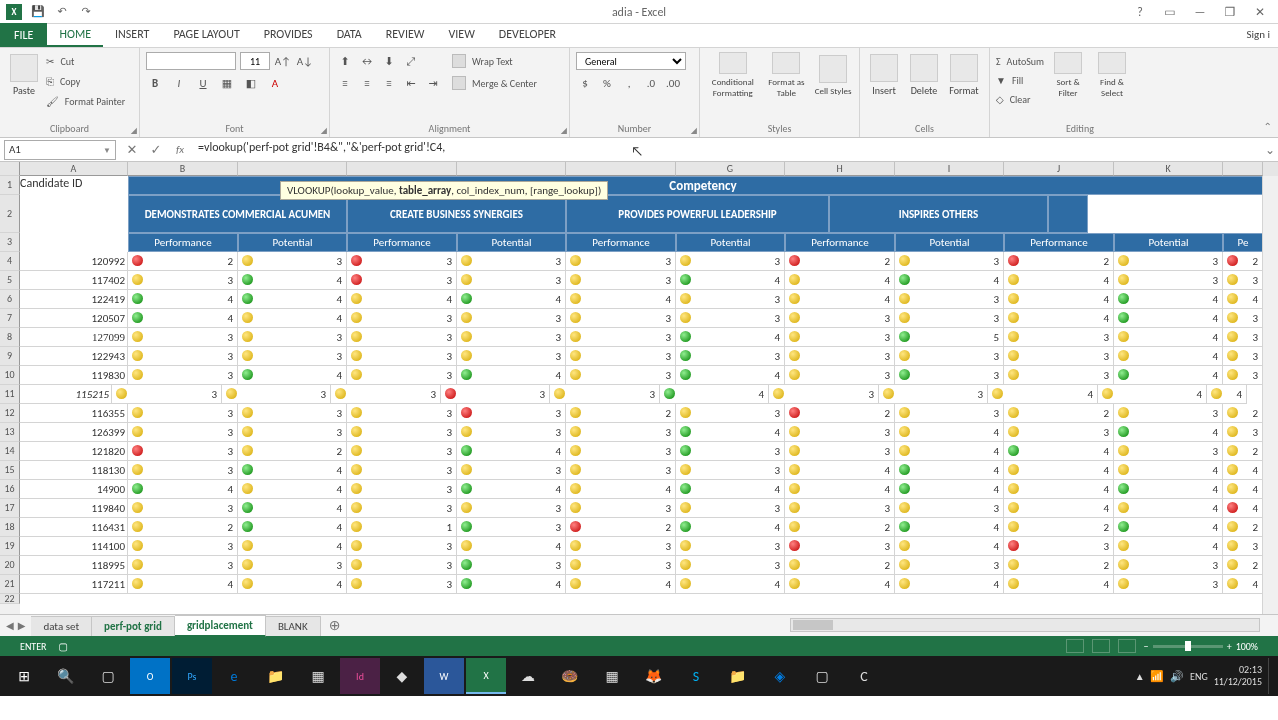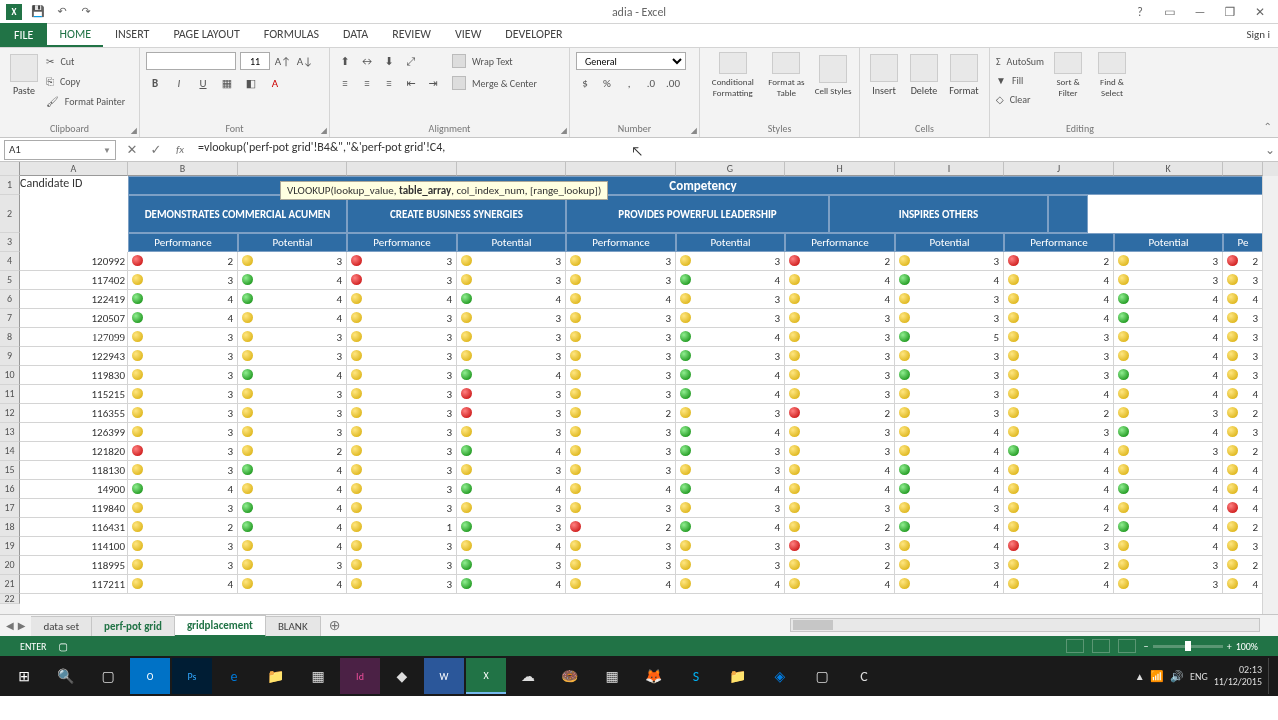--- a/index.html
+++ b/index.html
@@ -98,21 +98,21 @@
     <span>❐</span>
     <span>✕</span>
   </div>
 </div>
 
 <div class="ribbon-tabs">
   <div class="file-tab">FILE</div>
   <div class="rtab active">HOME</div>
   <div class="rtab">INSERT</div>
   <div class="rtab">PAGE LAYOUT</div>
-  <div class="rtab">FORMULAS</div>
+  <div class="rtab">PROVIDES</div>
   <div class="rtab">DATA</div>
   <div class="rtab">REVIEW</div>
   <div class="rtab">VIEW</div>
   <div class="rtab">DEVELOPER</div>
   <div class="signin">Sign i</div>
 </div>
 
 <div class="ribbon">
   <div class="rgroup" style="width:140px">
     <div class="rg-body">
@@ -675,21 +675,21 @@
           <div class="dcell" style="width: 109px;">
             <span class="dot g"></span>
             <span>4</span>
           </div>
           <div class="dcell" style="width: 40px;">
             <span class="dot y"></span>
             <span>3</span>
           </div>
         </div>
         <div class="data-row">
-          <div class="dcell id" style="width: 108px;">115215</div>
+          <div class="dcell id" style="width: 92px; font-style: italic;">115215</div>
           <div class="dcell" style="width: 110px;">
             <span class="dot y"></span>
             <span>3</span>
           </div>
           <div class="dcell" style="width: 109px;">
             <span class="dot y"></span>
             <span>3</span>
           </div>
           <div class="dcell" style="width: 110px;">
             <span class="dot y"></span>

